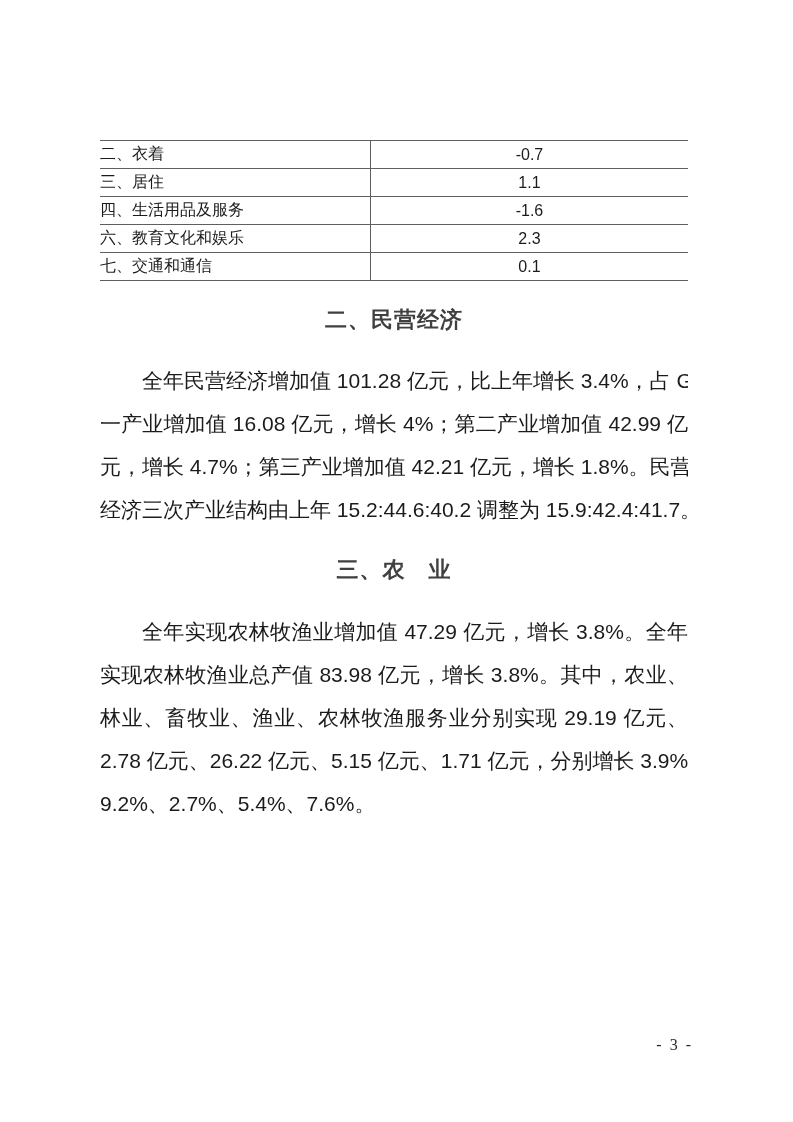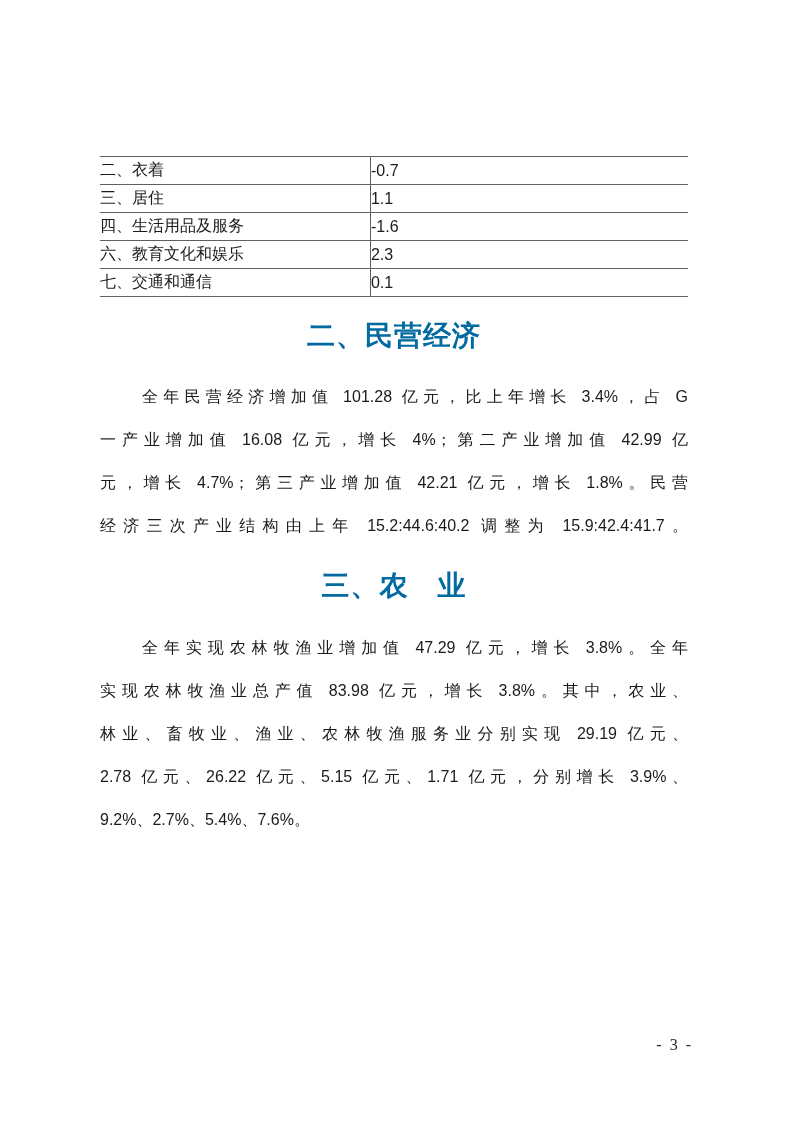--- a/index.html
+++ b/index.html
@@ -8,21 +8,21 @@
     width: 793px;
     height: 1122px;
     background: #ffffff;
     overflow: hidden;
     font-family: "Liberation Sans", sans-serif;
     color: #1b1b1b;
   }
   .content {
     position: absolute;
     left: 100px;
-    top: 16px;
+    top: 0;
     width: 588px;
   }
   
   table.stat-table {
     width: 588px;
     margin-top: 140px;
     border-collapse: collapse;
     border-top: 1.5px solid #5f5f5f;
     font-size: 16px;
   }
@@ -33,38 +33,38 @@
     vertical-align: middle;
   }
   td.cat {
     width: 46%;
     border-right: 1.5px solid #5f5f5f;
     padding-left: 12px;
     text-align: left;
   }
   td.val {
     width: 54%;
-    text-align: left;
+    text-align: center;
     margin-left: 48px;
   }
   
   .sec-heading {
     margin: 26px 0 0 0;
-    font-size: 28px;
+    font-size: 22px;
     font-weight: bold;
     line-height: 26px;
     text-align: center;
     letter-spacing: 1px;
-    color: #0369a1;
+    color: #404040;
   }
   
   .para { margin-top: 26px; }
   .para2 { margin-top: 27px; }
   .line {
-    font-size: 16px;
+    font-size: 21px;
     line-height: 43px;
     height: 43px;
     white-space: nowrap;
     text-align: justify;
     text-align-last: justify;
     text-justify: inter-character;
     overflow: hidden;
   }
   .line.indent { text-indent: 42px; }
   .line.endline {

